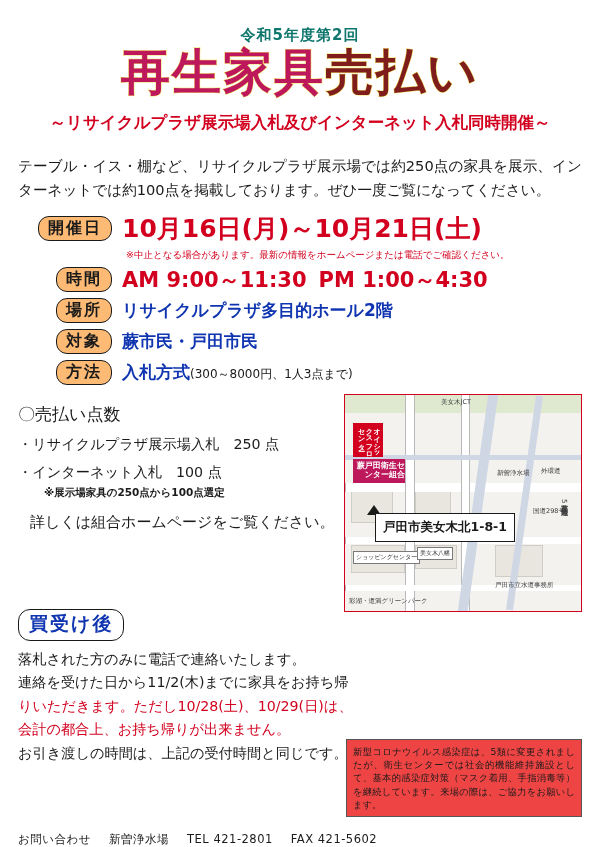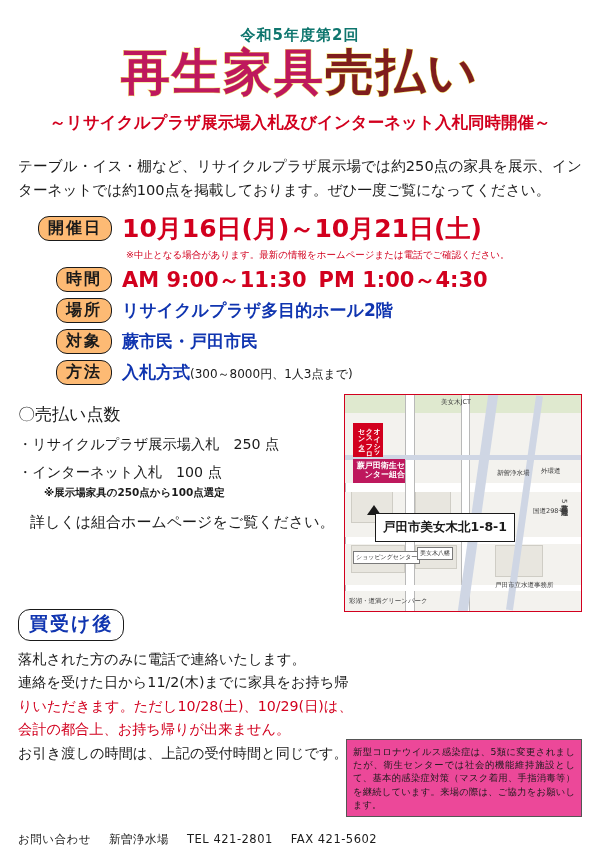--- a/index.html
+++ b/index.html
@@ -148,21 +148,21 @@
   .after-body .red{color:#d2001e;}
   .after-body p{margin:0;}
 
   .covid{
     position:absolute;right:18px;bottom:56px;
     width:236px;
     border:1px solid #555;
     font-size:9.3px;line-height:1.42;
     padding:5px 6px;box-sizing:border-box;
     text-align:justify;
-    background:#ec4899;
+    background:#ef4444;
   }
 
   .footer{
     position:absolute;left:18px;bottom:26px;
     font-size:11.5px;letter-spacing:0.5px;
     white-space:nowrap;
   }
   .footer .sp{display:inline-block;width:18px;}
 </style>
 </head>

